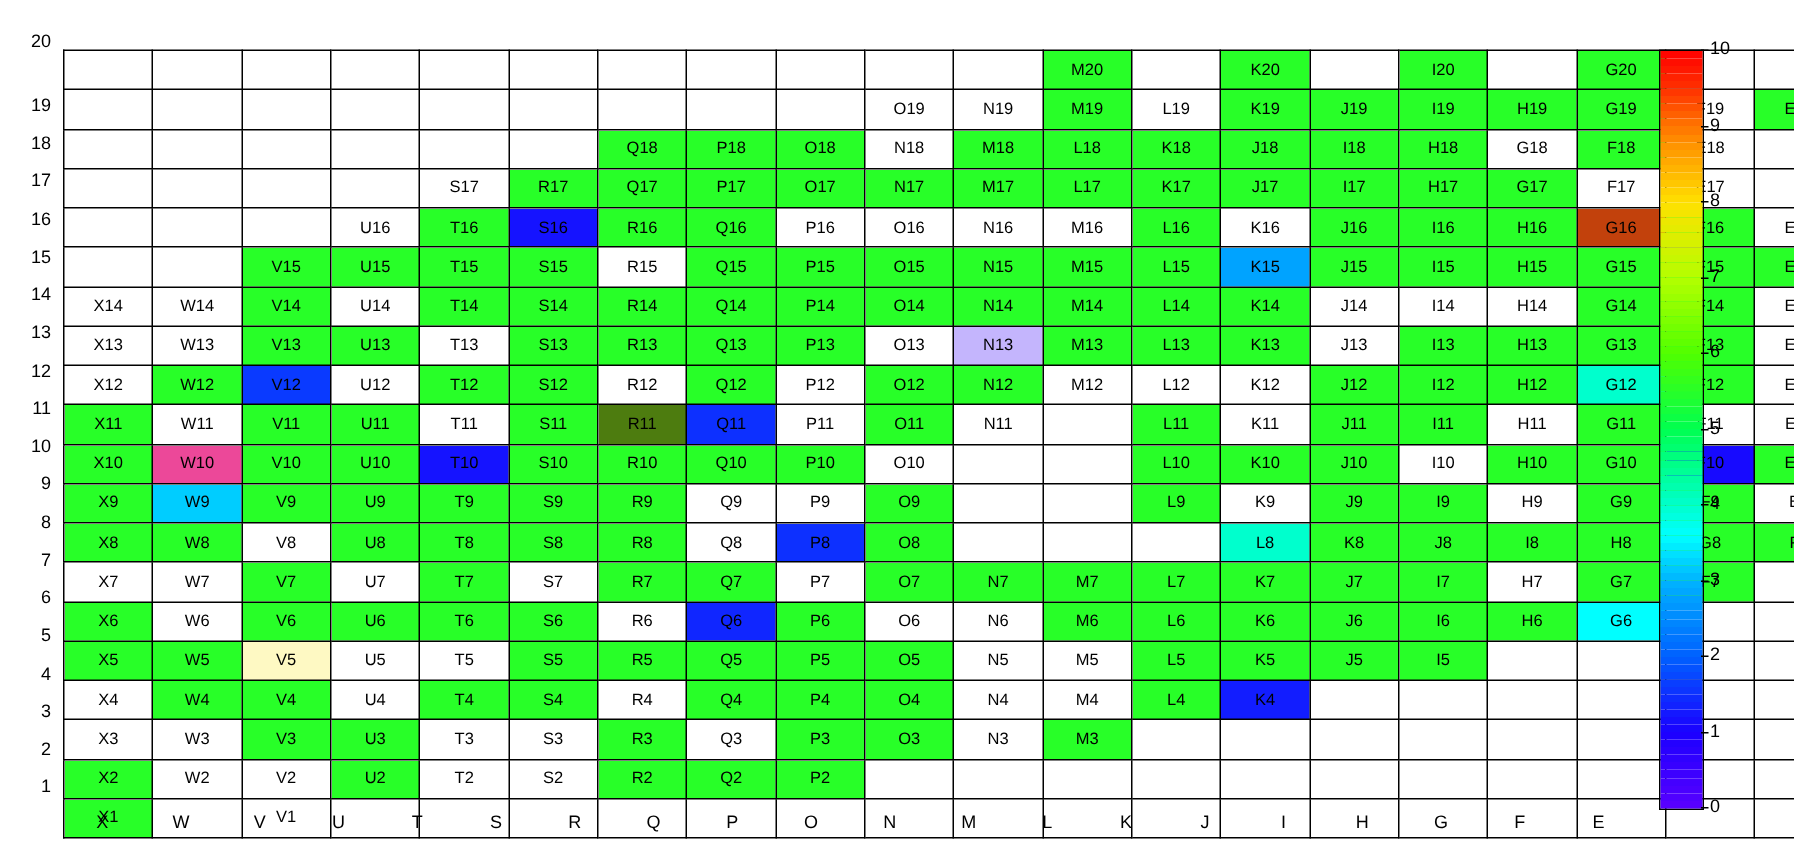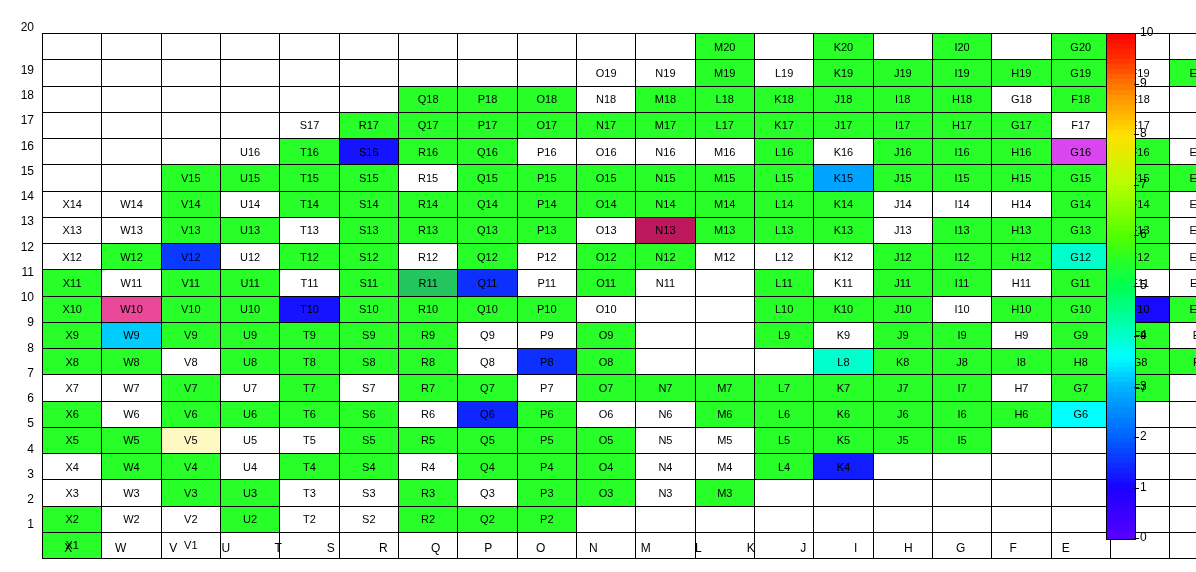--- a/index.html
+++ b/index.html
@@ -130,21 +130,21 @@
             <td style="background: rgb(40, 255, 40);">Q16</td>
             <td>P16</td>
             <td>O16</td>
             <td>N16</td>
             <td>M16</td>
             <td style="background: rgb(40, 255, 40);">L16</td>
             <td>K16</td>
             <td style="background: rgb(40, 255, 40);">J16</td>
             <td style="background: rgb(40, 255, 40);">I16</td>
             <td style="background: rgb(40, 255, 40);">H16</td>
-            <td style="background: #d946ef;">G16</td>
+            <td style="background: #c2410c;">G16</td>
             <td style="background: rgb(40, 255, 40);">F16</td>
             <td>E16</td>
           </tr>
           <tr>
             <td></td>
             <td></td>
             <td style="background: rgb(40, 255, 40);">V15</td>
             <td style="background: rgb(40, 255, 40);">U15</td>
             <td style="background: rgb(40, 255, 40);">T15</td>
             <td style="background: rgb(40, 255, 40);">S15</td>
@@ -189,21 +189,21 @@
             <td>X13</td>
             <td>W13</td>
             <td style="background: rgb(40, 255, 40);">V13</td>
             <td style="background: rgb(40, 255, 40);">U13</td>
             <td>T13</td>
             <td style="background: rgb(40, 255, 40);">S13</td>
             <td style="background: rgb(40, 255, 40);">R13</td>
             <td style="background: rgb(40, 255, 40);">Q13</td>
             <td style="background: rgb(40, 255, 40);">P13</td>
             <td>O13</td>
-            <td style="background: #be185d; text-align: center;">N13</td>
+            <td style="background: #c4b5fd; text-align: center;">N13</td>
             <td style="background: rgb(40, 255, 40);">M13</td>
             <td style="background: rgb(40, 255, 40);">L13</td>
             <td style="background: rgb(40, 255, 40);">K13</td>
             <td>J13</td>
             <td style="background: rgb(40, 255, 40);">I13</td>
             <td style="background: rgb(40, 255, 40);">H13</td>
             <td style="background: rgb(40, 255, 40);">G13</td>
             <td style="background: rgb(40, 255, 40);">F13</td>
             <td>E13</td>
           </tr>
@@ -229,21 +229,21 @@
             <td style="background: rgb(40, 255, 40);">F12</td>
             <td>E12</td>
           </tr>
           <tr>
             <td style="background: rgb(40, 255, 40);">X11</td>
             <td>W11</td>
             <td style="background: rgb(40, 255, 40);">V11</td>
             <td style="background: rgb(40, 255, 40);">U11</td>
             <td>T11</td>
             <td style="background: rgb(40, 255, 40);">S11</td>
-            <td style="background: #22c55e;">R11</td>
+            <td style="background: #4d7c0f;">R11</td>
             <td style="background: rgb(13, 48, 255);">Q11</td>
             <td>P11</td>
             <td style="background: rgb(40, 255, 40);">O11</td>
             <td>N11</td>
             <td></td>
             <td style="background: rgb(40, 255, 40);">L11</td>
             <td>K11</td>
             <td style="background: rgb(40, 255, 40);">J11</td>
             <td style="background: rgb(40, 255, 40);">I11</td>
             <td>H11</td>

